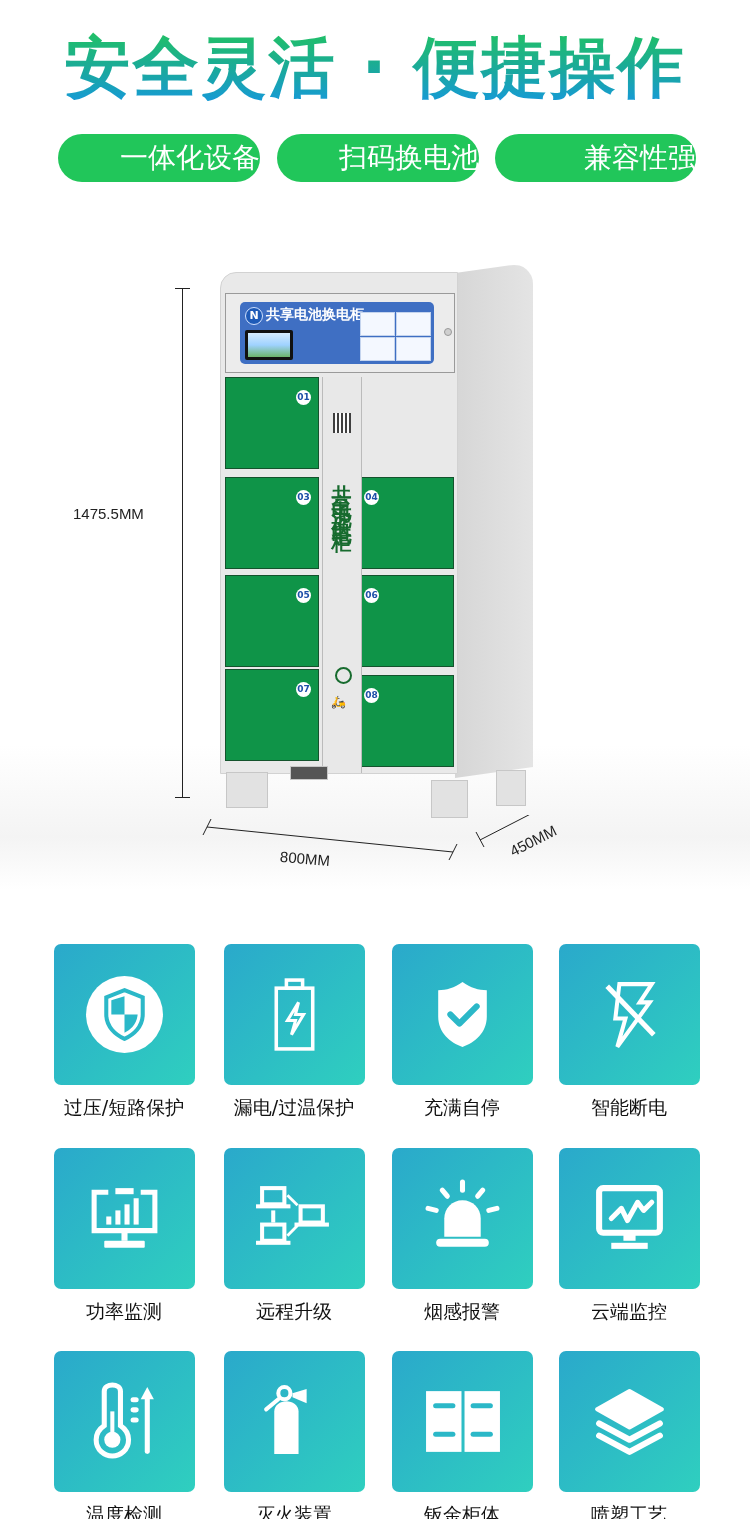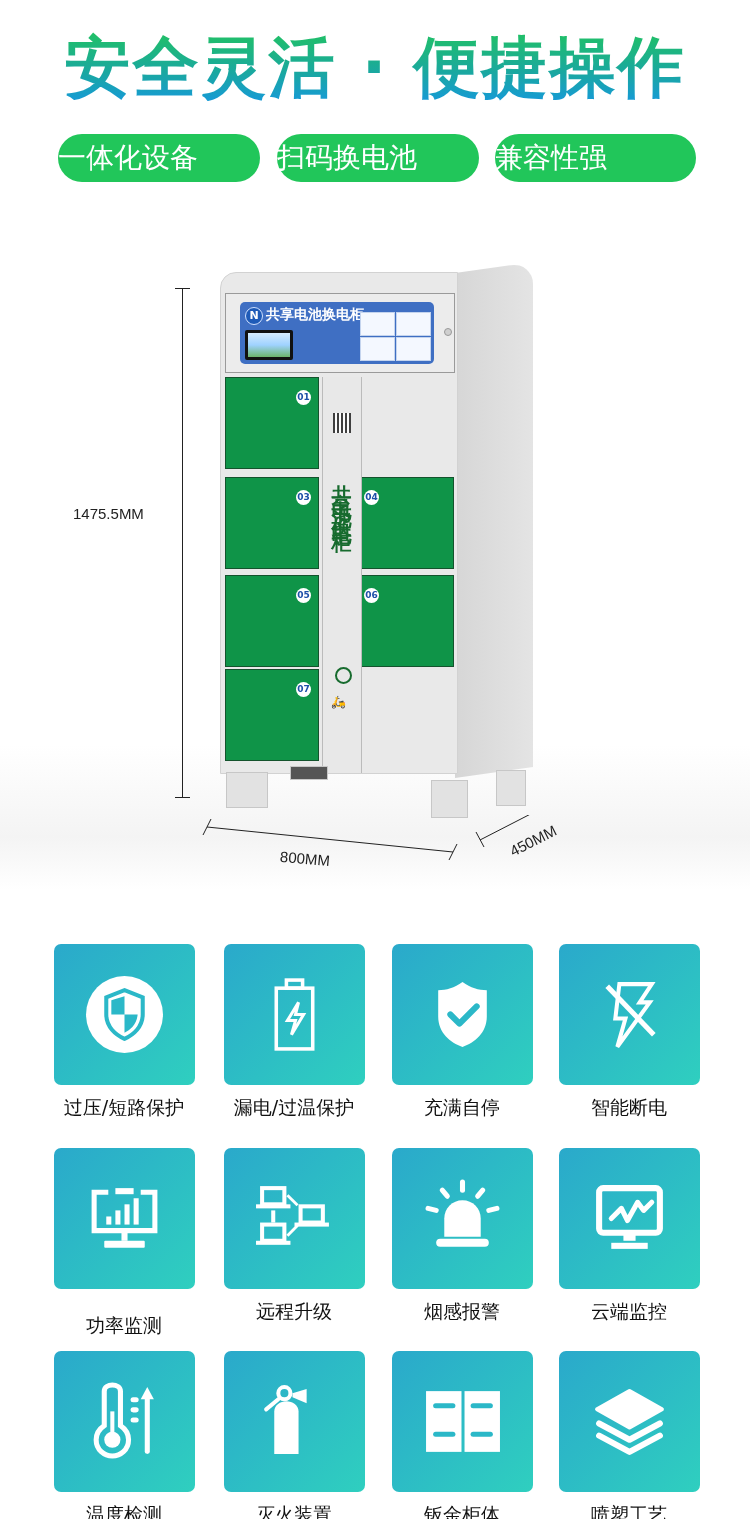--- a/index.html
+++ b/index.html
@@ -1,20 +1,20 @@
 <!DOCTYPE html>
 <html><head>
 <meta charset="utf-8">
 <style>
   html,body{margin:0;padding:0;background:#ffffff;}
   body{width:750px;height:1519px;position:relative;overflow:hidden;font-family:"DejaVu Sans","Liberation Sans",sans-serif;}
   .headline{position:absolute;left:0;top:26px;width:750px;text-align:center;font-size:66px;font-weight:bold;letter-spacing:2px;
     background:linear-gradient(180deg,#22c45c 0%,#1aa8a0 55%,#1596e6 100%);-webkit-background-clip:text;background-clip:text;color:transparent;line-height:84px;}
   .pills{position:absolute;top:134px;left:58px;width:640px;height:48px;}
-  .pill{position:absolute;top:0;height:48px;border-radius:24px;background:#21c65a;color:#fff;font-size:28px;line-height:48px;text-align:left;}
+  .pill{position:absolute;top:0;height:48px;border-radius:24px;background:#21c65a;color:#fff;font-size:28px;line-height:48px;text-align:right;}
   .pill.p1{left:0;width:202px;}
   .pill.p2{left:219px;width:202px;}
   .pill.p3{left:437px;width:201px;}
 
   .product{position:absolute;left:0;top:230px;width:750px;height:660px;background:linear-gradient(180deg,#fff 0%,#fff 78%,#f4f4f4 92%,#fff 100%);}
   .vline{position:absolute;left:182px;top:288px;width:1px;height:510px;background:#222;}
   .vcap{position:absolute;left:175px;width:15px;height:1px;background:#222;}
   .dimtext{position:absolute;font-size:15px;color:#222;font-family:"Liberation Sans",sans-serif;}
 
   .cab-side{position:absolute;left:455px;top:273px;width:78px;height:505px;background:linear-gradient(90deg,#d6d6d6,#e4e4e4);border-top-right-radius:22px;transform:skewY(-8deg);transform-origin:left top;}
@@ -92,20 +92,23 @@
       </div>
     <div class="door" style="left:0;top:198px">
         <div class="num" style="left:70px">05</div>
       </div>
     <div class="door" style="left:135px;top:198px">
         <div class="num" style="left:3px">06</div>
       </div>
     <div class="door" style="left:0;top:292px">
         <div class="num" style="left:70px">07</div>
       </div>
+    <div class="door" style="left:135px;top:298px">
+        <div class="num" style="left:3px">08</div>
+      </div>
     <div class="col-mid">
       <div class="qr"></div>
       <div class="col-text" style="writing-mode:vertical-rl;left:4px;top:92px;width:30px;letter-spacing:8px;">共享电池换电柜</div>
       <div class="plug"></div>
       <div class="bike">🛵</div>
     </div>
   </div>
 </div>
 <div class="legs">
   <div class="leg" style="left:0;top:0;width:40px;height:34px"></div>
@@ -165,21 +168,21 @@
         <path d="M24 14 H10 V52 H70 V14 H56" fill="none" stroke="#fff" stroke-width="5"></path>
         <rect x="31" y="10" width="18" height="6" fill="#fff"></rect>
         <rect x="22" y="38" width="5" height="8" fill="#fff"></rect>
         <rect x="31" y="32" width="5" height="14" fill="#fff"></rect>
         <rect x="40" y="26" width="5" height="20" fill="#fff"></rect>
         <rect x="49" y="20" width="5" height="26" fill="#fff"></rect>
         <rect x="37" y="52" width="6" height="10" fill="#fff"></rect>
         <rect x="20" y="62" width="40" height="7" rx="1" fill="#fff"></rect>
       </svg>
   </div>
-  <div class="label" style="left:29px;top:369px">功率监测</div>
+  <div class="label" style="left:29px;top:355px">功率监测</div>
 
   <div class="tile" style="left:224px;top:204px">
     <svg viewBox="0 0 80 80">
         <g fill="none" stroke="#fff" stroke-width="4">
           <rect x="8" y="10" width="22" height="16"></rect>
           <rect x="46" y="28" width="22" height="16"></rect>
           <rect x="8" y="46" width="22" height="16"></rect>
         </g>
         <g fill="#fff">
           <rect x="2" y="26" width="34" height="4"></rect>

